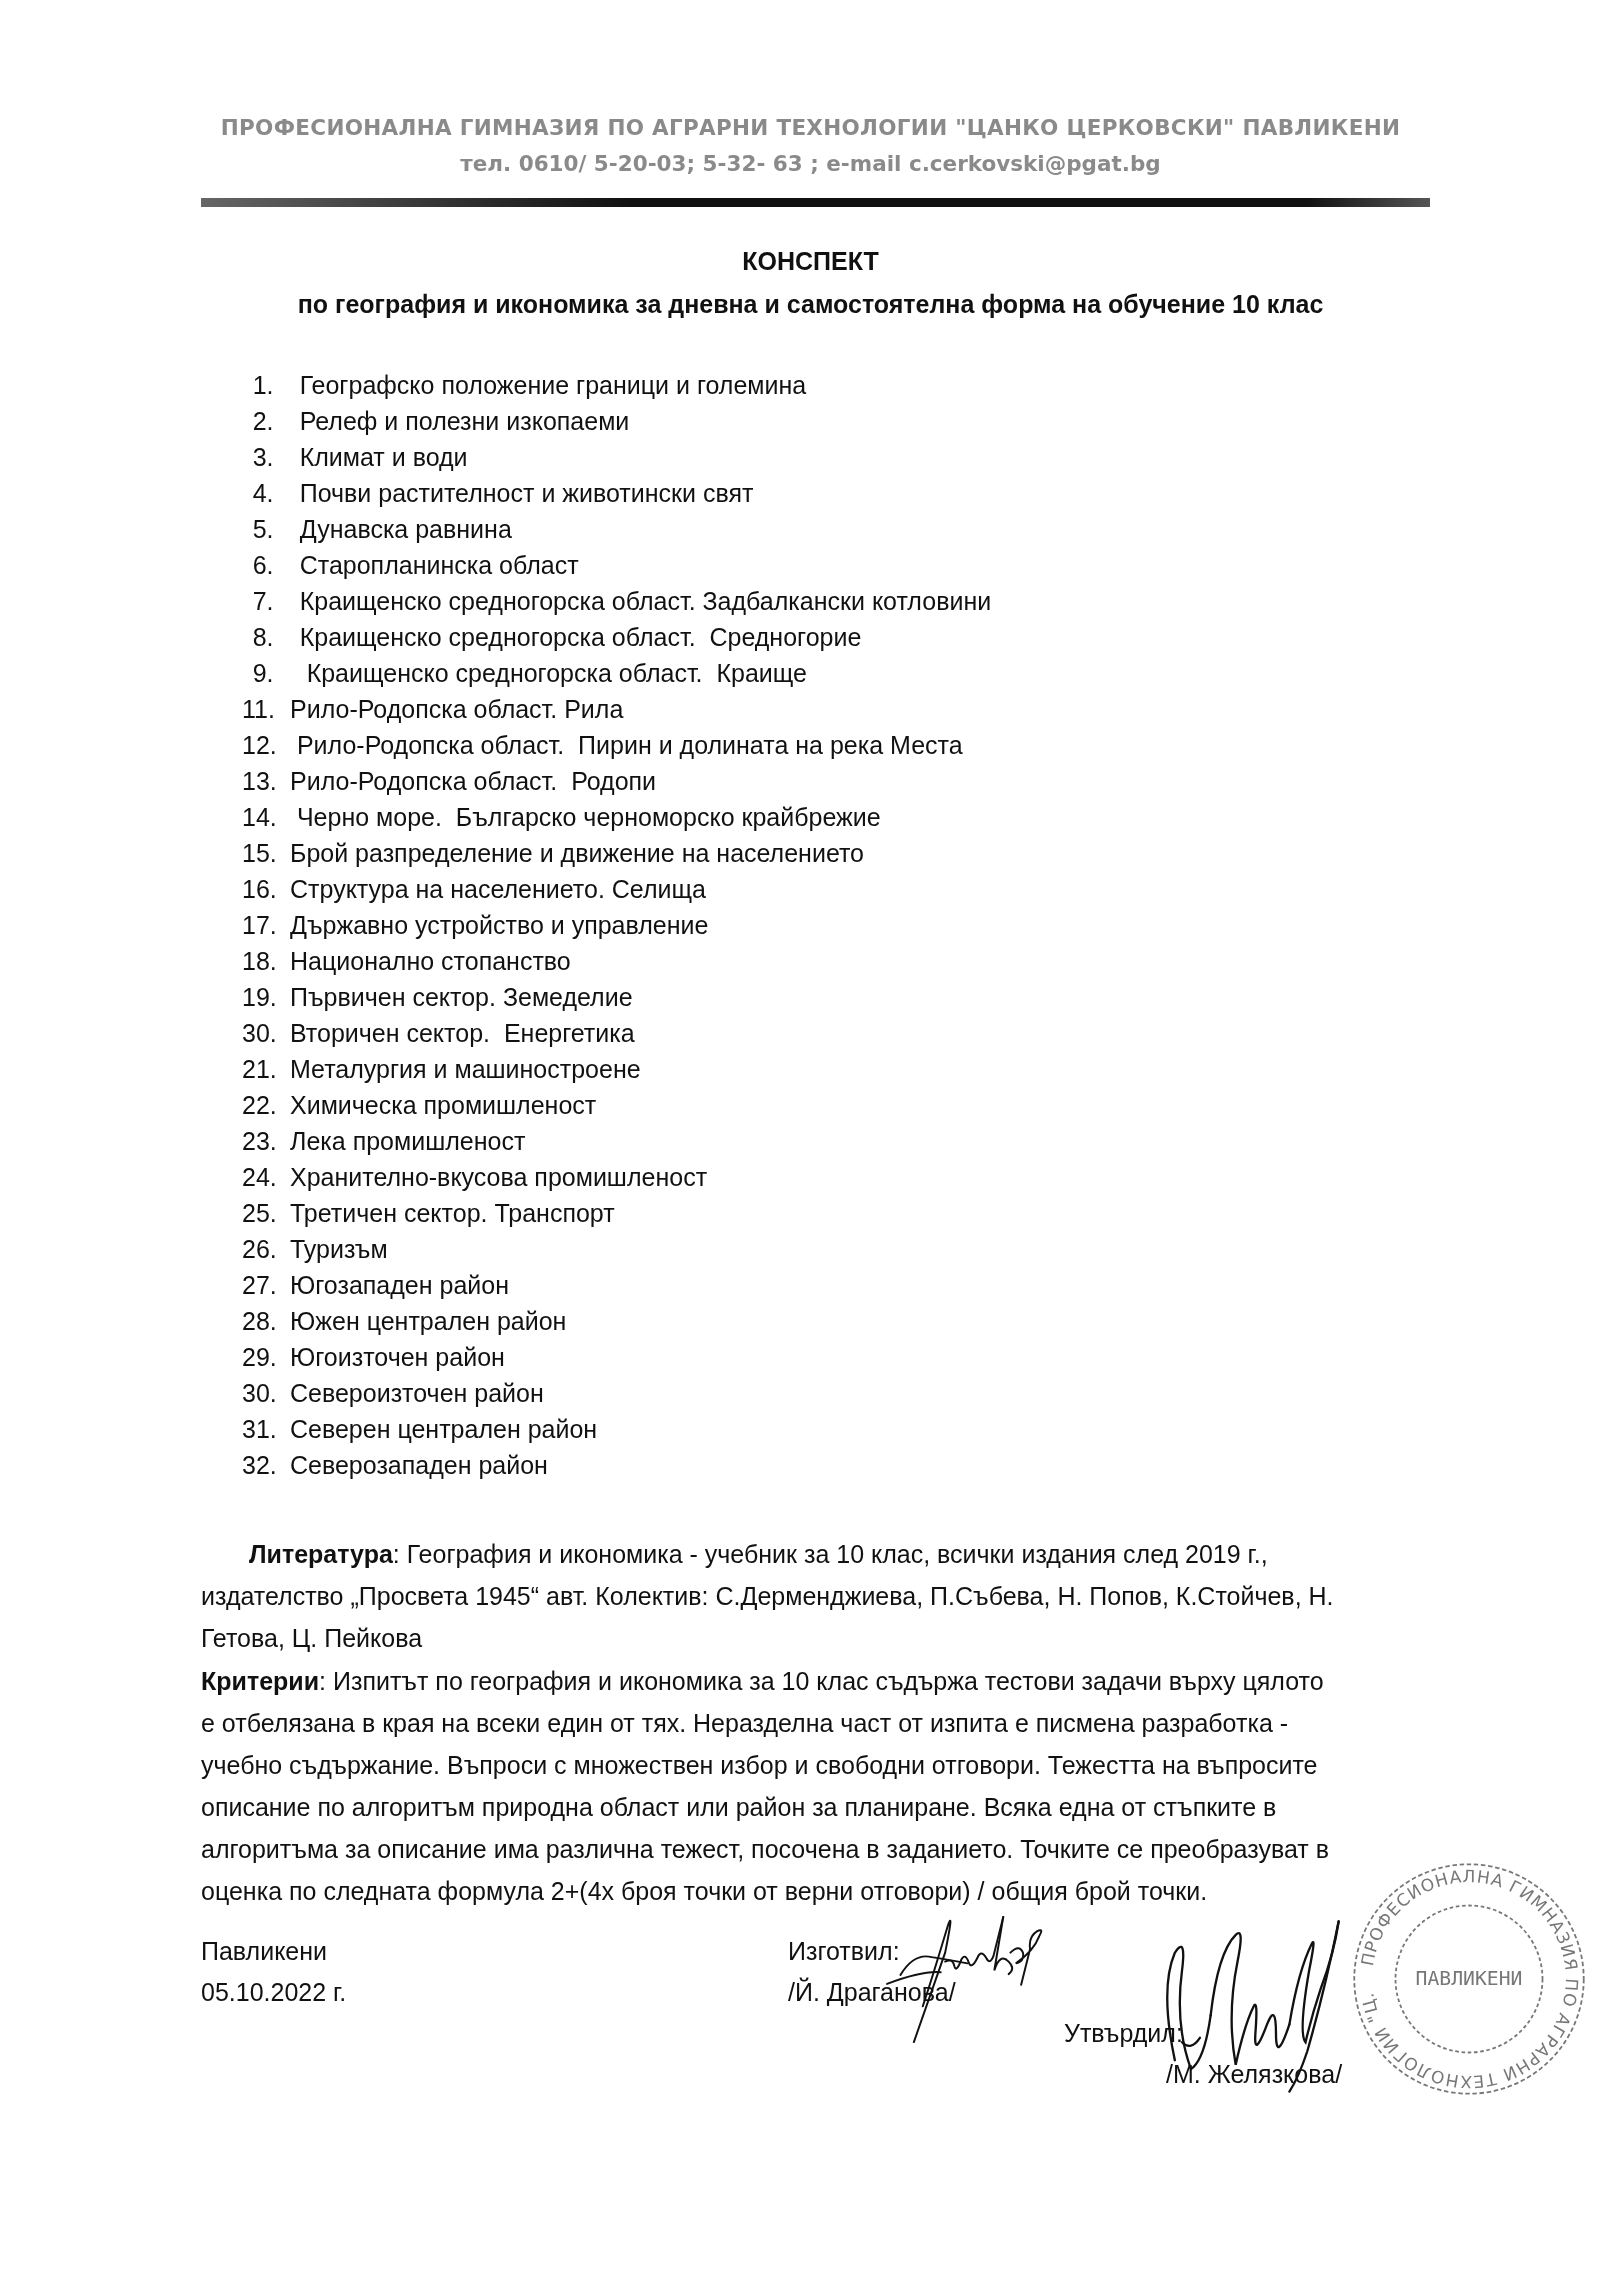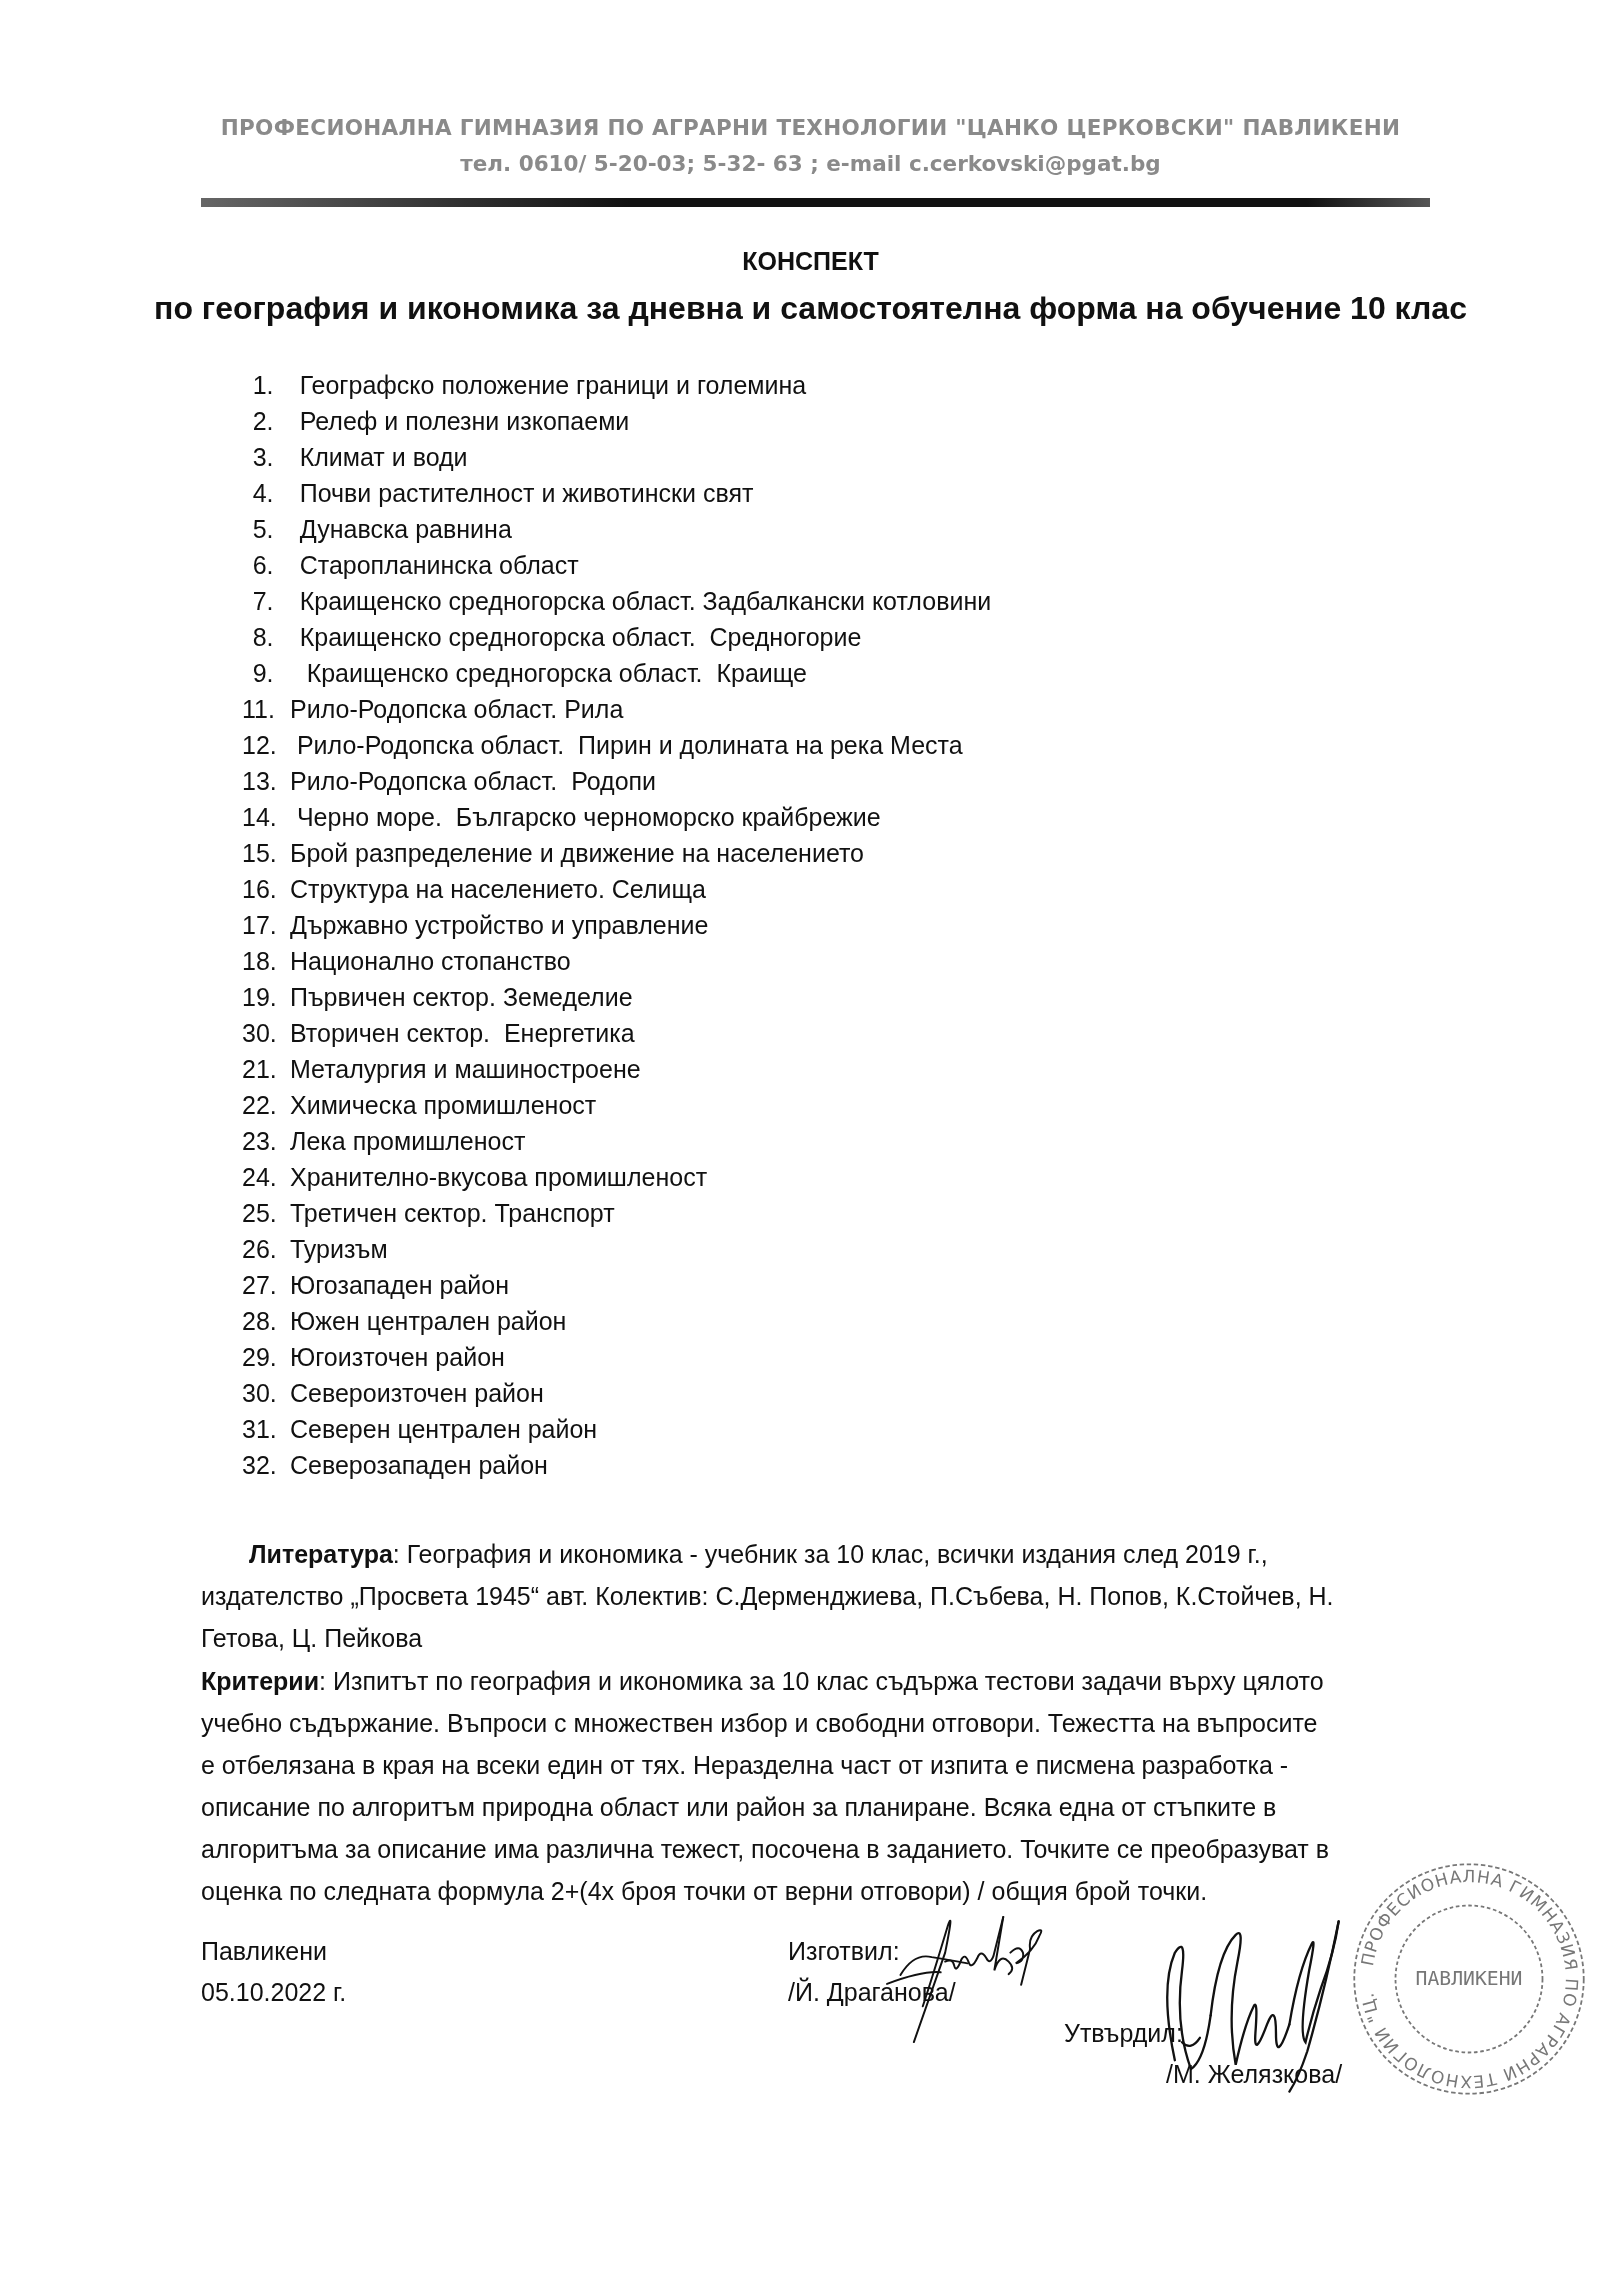--- a/index.html
+++ b/index.html
@@ -11,21 +11,21 @@
          font-family:"DejaVu Sans", sans-serif; font-size:21.5px; font-weight:bold;
          color:#8a8a8a; letter-spacing:0.3px; }
   .letterhead-contact { position:absolute; left:0; width:1621px; top:142px; text-align:center;
          font-family:"DejaVu Sans", sans-serif; font-size:21.5px; font-weight:bold; color:#8a8a8a;margin-top:9px; }
   .divider { position:absolute; left:201px; top:198px; width:1229px; height:9px;
          background:linear-gradient(90deg,#666 0%,#333 20%,#111 35%,#111 90%,#555 100%); }
 
   .doc-title { position:absolute; left:0; width:1621px; top:247px; text-align:center;
          font-size:25px; font-weight:bold; }
   .doc-subtitle { position:absolute; left:0; width:1621px; top:290px; text-align:center;
-         font-size:32px; font-weight:bold; }
+         font-size:25px; font-weight:bold; }
 
   .topics { position:absolute; left:242px; top:367px; margin:0; padding:0; list-style:none; }
   .topic { height:36px; line-height:36px; font-size:25px; white-space:pre; position:relative; }
   .topic-num { display:inline-block; width:47px; text-align:left; padding-left:10.7px; box-sizing:content-box; }
   .topic.two-digit .topic-num { padding-left:0; width:48px; }
   .topic-text { display:inline-block; }
 
   .para { position:absolute; left:201px; width:1236px; font-size:25px; line-height:42px; }
   .para b { font-weight:bold; }
   .lit { top:1533px; }
@@ -87,22 +87,22 @@
     </ol>
 
   <div class="para lit">
     <div class="indent"><b>Литература</b><span>:  География и икономика  - учебник за 10 клас,  всички издания след 2019 г.,</span></div>
     <div>издателство „Просвета 1945“ авт. Колектив: С.Дерменджиева, П.Събева, Н. Попов, К.Стойчев, Н.</div>
     <div>Гетова, Ц. Пейкова</div>
   </div>
 
   <div class="para crit">
     <div><b>Критерии</b><span>:  Изпитът по география и икономика за 10 клас съдържа тестови задачи върху цялото</span></div>
+    <div>е отбелязана в края на всеки един от тях. Неразделна част от изпита е писмена разработка  -</div>
     <div>учебно съдържание. Въпроси с  множествен избор и свободни отговори.  Тежестта на въпросите</div>
-    <div>е отбелязана в края на всеки един от тях. Неразделна част от изпита е писмена разработка  -</div>
     <div>описание по алгоритъм  природна област или район за планиране.  Всяка една  от стъпките в</div>
     <div>алгоритъма за описание  има различна тежест, посочена в заданието. Точките се преобразуват в</div>
     <div>оценка по следната формула 2+(4х броя точки от верни отговори) /  общия брой точки.</div>
   </div>
 
   <div class="place">
     <div>Павликени</div>
     <div>05.10.2022 г.</div>
   </div>
 

